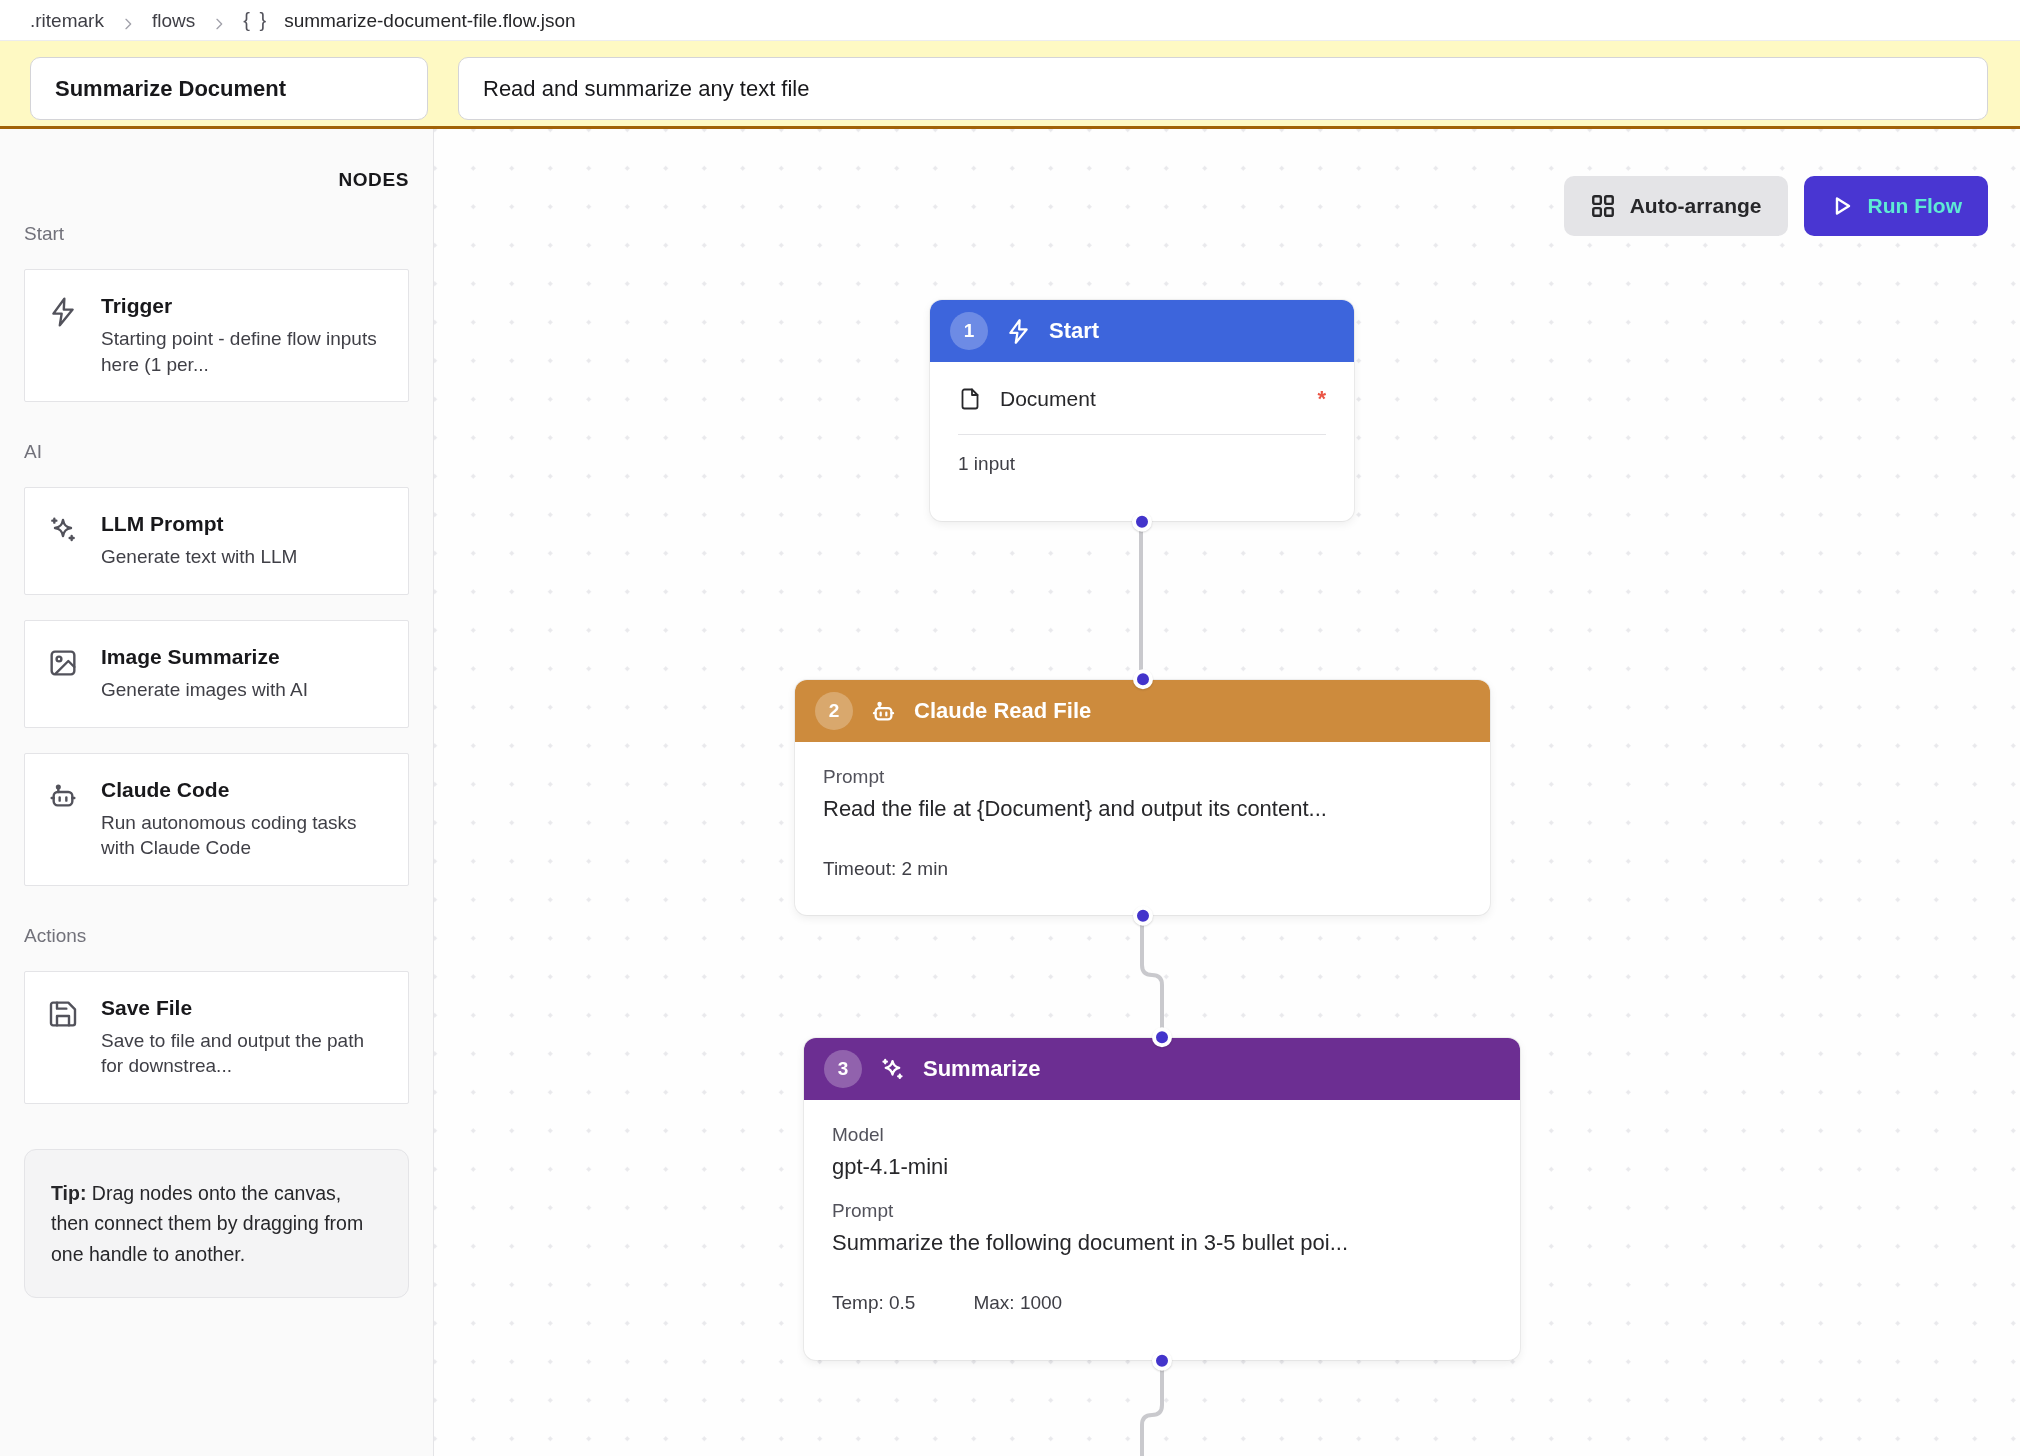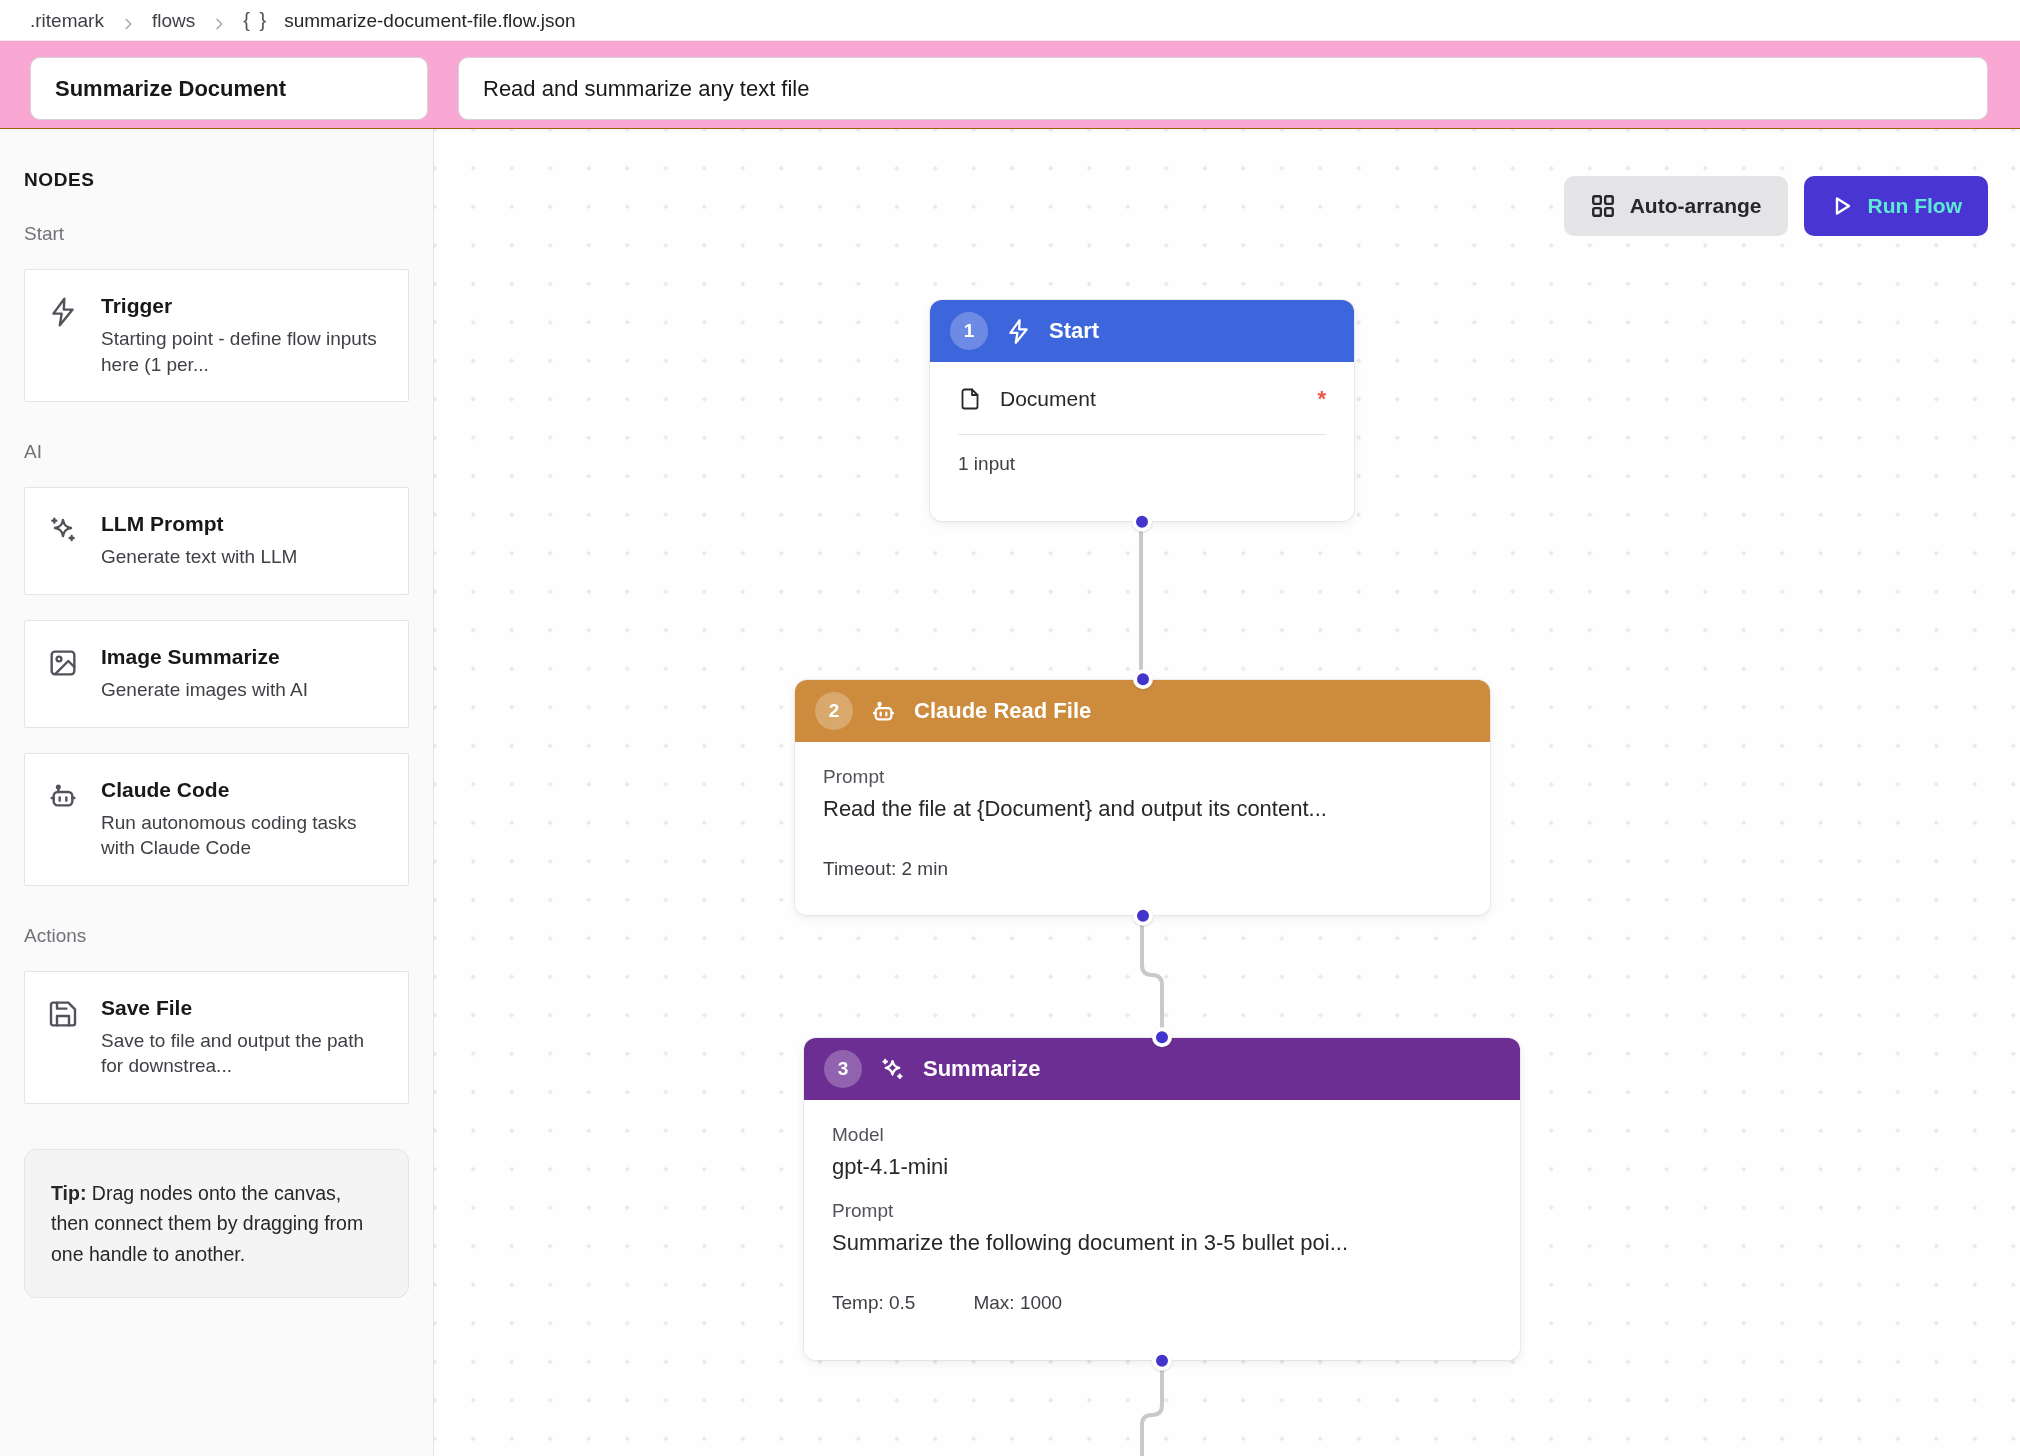--- a/index.html
+++ b/index.html
@@ -9,31 +9,31 @@
   
   .topbar { position:absolute; left:0; top:0; width:2020px; height:41px;
     background:#fff; border-bottom:1px solid #ececef; display:flex; align-items:center; padding:0 30px; }
   .crumbs { display:flex; align-items:flex-end; gap:16px; font-size:19px; color:#3f3f46; }
   .crumb { cursor:default; }
   .crumb-file { color:#27272a; }
   .chev { width:16px; height:16px; stroke:#a1a1aa; stroke-width:2; fill:none; stroke-linecap:round; stroke-linejoin:round; }
   .braces { color:#52525b; font-size:20px; letter-spacing:2px; font-weight:400; }
 
   .inputs-row { position:absolute; left:0; top:41px; width:2020px; height:88px;
-    background:#f9a8d4; border-bottom:1px solid #a16207; }
+    background:#fef9c3; border-bottom:3px solid #a16207; }
   .flow-input { position:absolute; top:16px; height:63px; background:#fff;
     border:1.5px solid #d4d4d8; border-radius:10px; padding:0 24px;
     font-family:"Liberation Sans", sans-serif; font-size:22px; color:#18181b; outline:none; }
   .flow-name { left:30px; width:398px; font-weight:700; }
   .flow-desc { left:458px; width:1530px; font-weight:400; }
 
   
   .sidebar { position:absolute; left:0; top:129px; width:434px; height:1327px;
     background:#fafafa; border-right:1px solid #e4e4e7; padding:40px 24px 0 24px; }
-  .sb-heading { font-size:19px; font-weight:700; letter-spacing:0.6px; color:#18181b; margin-bottom:32px; }
+  .sb-heading { font-size:19px; font-weight:700; letter-spacing:0.6px; color:#18181b; margin-bottom:32px;text-align:right; }
   .sb-section-label { font-size:19px; color:#71717a; margin-bottom:24px; }
   .sb-card { background:#fff; border:1px solid #e4e4e7; border-radius:2px;
     padding:24px 22px; display:flex; gap:22px; margin-bottom:25px; cursor:grab; }
   .sb-card-icon { flex:0 0 32px; width:32px; height:32px; margin-top:2px; }
   .sb-card-icon svg { width:32px; height:32px; stroke:#52525b; stroke-width:1.8; fill:none; stroke-linecap:round; stroke-linejoin:round; }
   .sb-card-title { font-size:21px; font-weight:600; color:#18181b; margin-bottom:8px; }
   .sb-card-desc { font-size:19px; line-height:1.35; color:#3f3f46; }
   .sb-gap { height:14px; }
   .tip-box { background:#f4f4f5; border:1px solid #e4e4e7; border-radius:12px;
     padding:28px 26px; font-size:19.5px; line-height:1.55; color:#27272a; margin-top:45px; }

